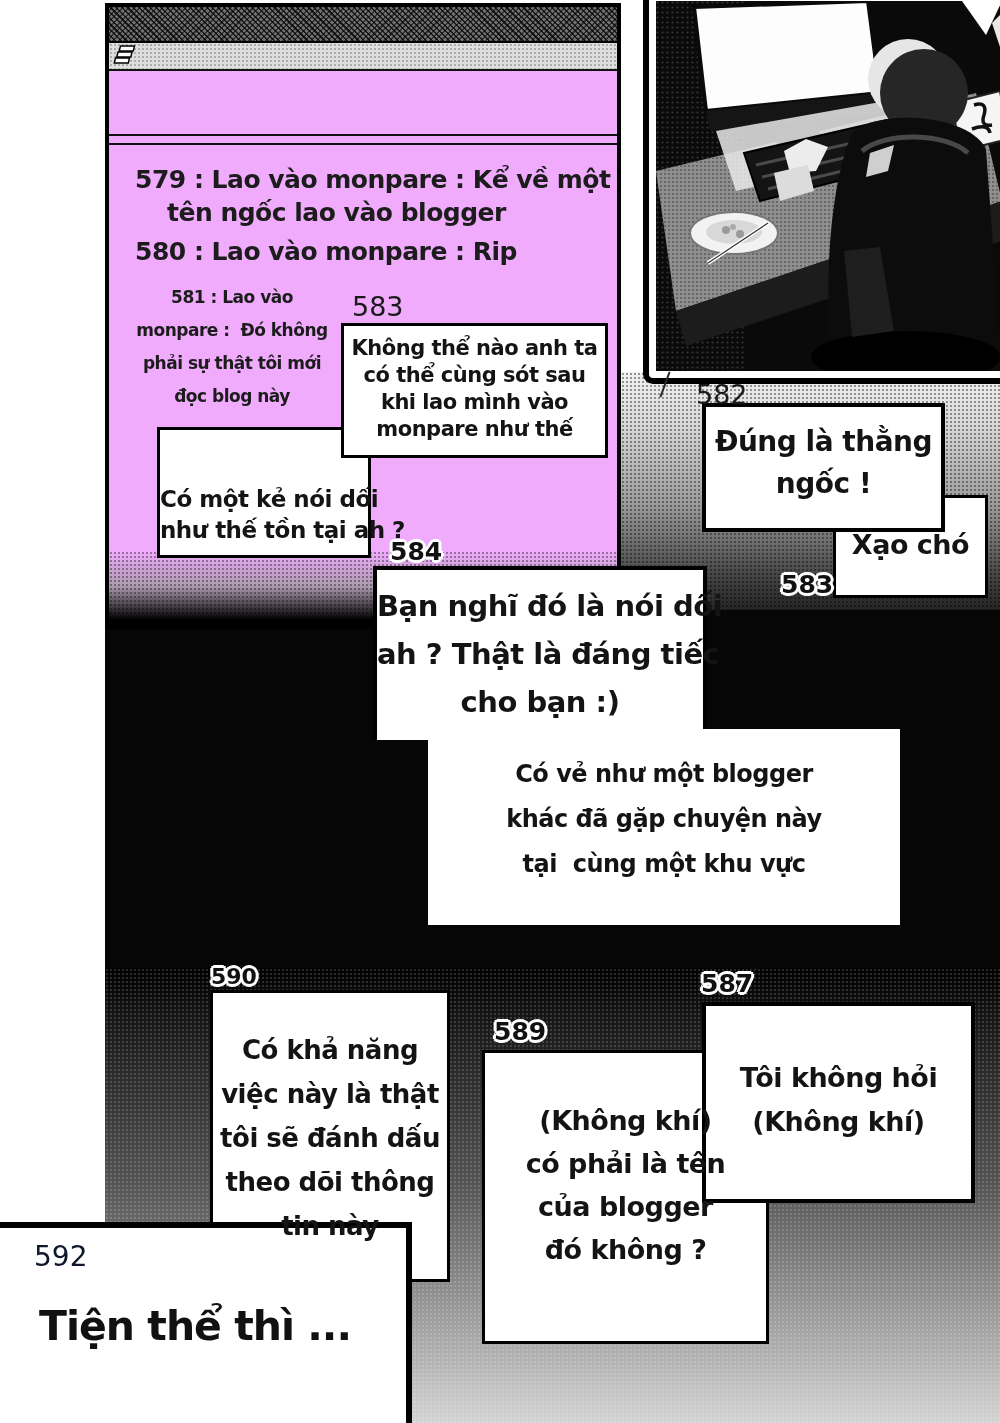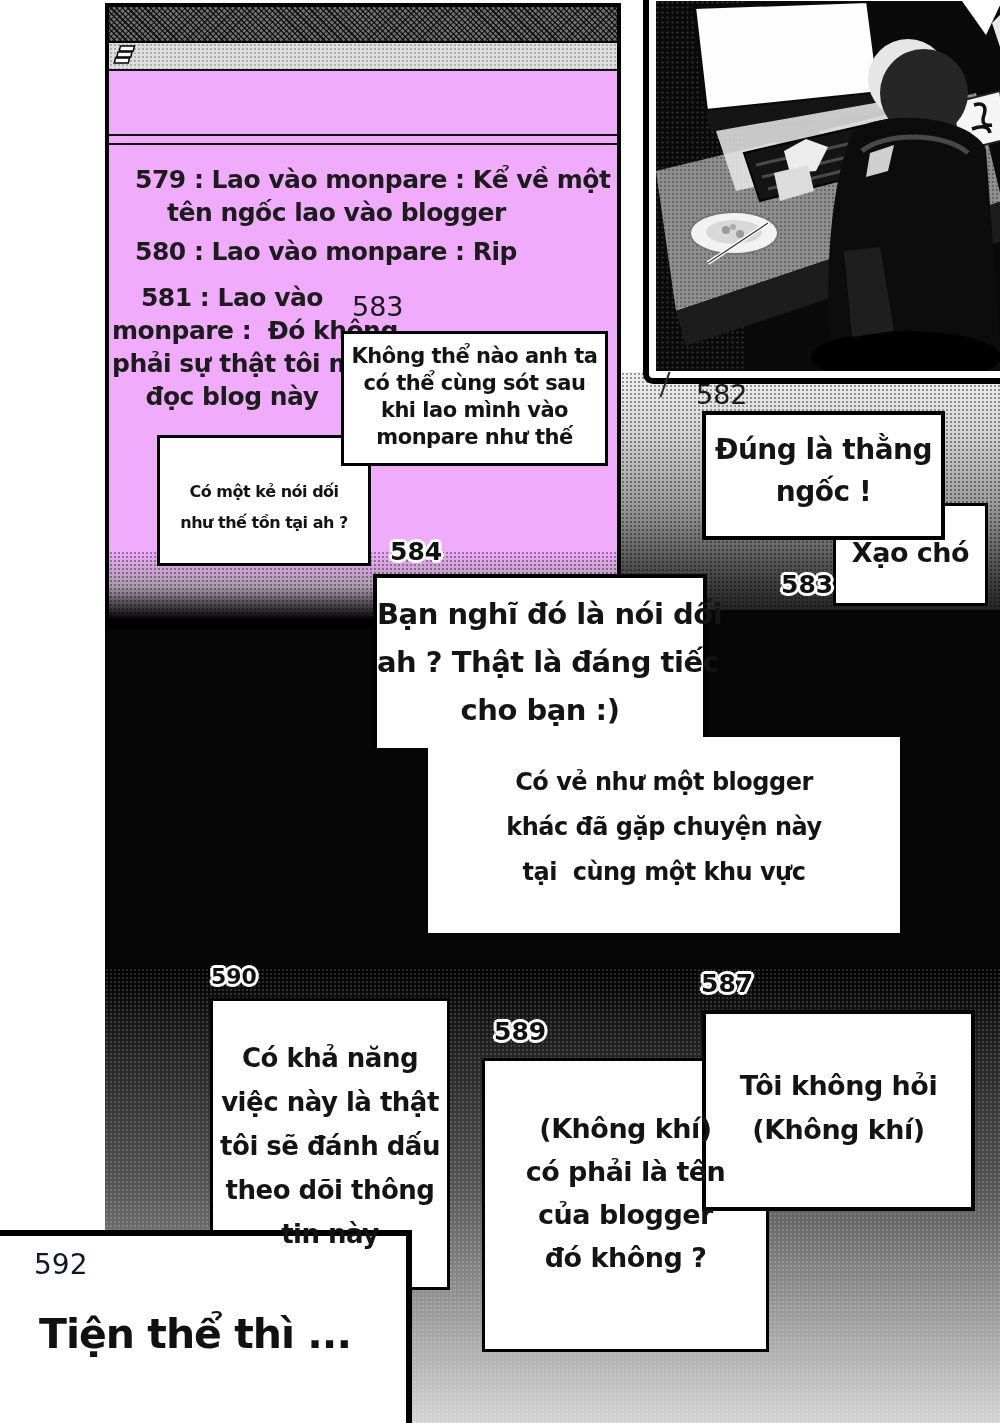--- a/index.html
+++ b/index.html
@@ -36,29 +36,29 @@
   .divider { position:absolute; left:0; top:127px; right:0; height:7px;
     border-top:2px solid #111; border-bottom:2px solid #111; }
   .panel-fade { position:absolute; left:0; bottom:0; right:0; height:78px;
     background-image: radial-gradient(circle, rgba(0,0,0,.35) 1px, transparent 1.3px),
       linear-gradient(180deg, rgba(255,255,255,0) 0%, rgba(150,150,150,.75) 45%, #000 88%);
     background-size:4px 4px, 100% 100%; }
 
   .post { position:absolute; font-weight:bold; font-size:25px; letter-spacing:-.5px;
     color:#1c1c1c; white-space:pre; }
   .post-block { position:absolute; left:3px; top:274px; width:240px; text-align:center;
-    font-weight:bold; font-size:25px; letter-spacing:-.5px; color:#1c1c1c; line-height:33px; }
+    font-weight:bold; font-size:17px; letter-spacing:-.5px; color:#1c1c1c; line-height:33px; }
   .post-block .ln { white-space:pre; }
 
   
   .sbox { position:absolute; background:#fff; border:3px solid #000; box-sizing:border-box;
-    text-align:center; color:#141414; font-weight:bold;margin-top:8px; }
+    text-align:center; color:#141414; font-weight:bold; }
   .sbox .ln { white-space:pre; letter-spacing:-.5px; }
   .b583a { left:341px; top:323px; width:267px; height:135px; font-size:21px; line-height:27px; padding-top:9px; }
-  .bliar { left:157px; top:427px; width:214px; height:131px; font-size:16px; line-height:31px; padding-top:38px; }
+  .bliar { left:157px; top:427px; width:214px; height:131px; font-size:23px; line-height:31px; padding-top:54px; }
   .b582  { left:702px; top:403px; width:243px; height:129px; border-width:4px; font-size:28px; line-height:42px; padding-top:14px; }
   .bxao  { left:833px; top:495px; width:155px; height:103px; font-size:27px; padding-top:31px; }
   .b584  { left:373px; top:566px; width:334px; height:174px; border-width:4px 4px 0 4px; font-size:29px; line-height:48px; padding-top:12px; }
   .bblog { left:428px; top:729px; width:472px; height:196px; border:none; font-size:24px; line-height:45px; padding-top:23px; }
   .b590  { left:210px; top:990px; width:240px; height:292px; }
   .b590t { left:210px; top:990px; width:240px; height:292px; background:transparent; border-color:transparent;
            font-size:26px; line-height:44px; padding-top:35px; }
   .b589  { left:482px; top:1050px; width:287px; height:294px; }
   .b589t { left:482px; top:1050px; width:287px; height:294px; background:transparent; border-color:transparent;
            font-size:27px; line-height:43px; padding-top:46px; }

